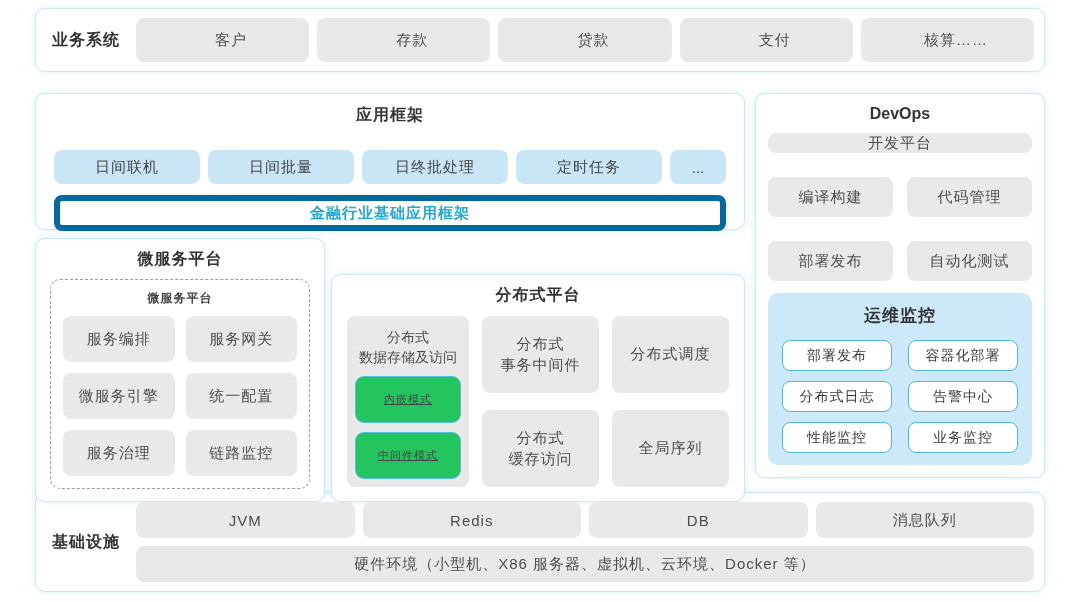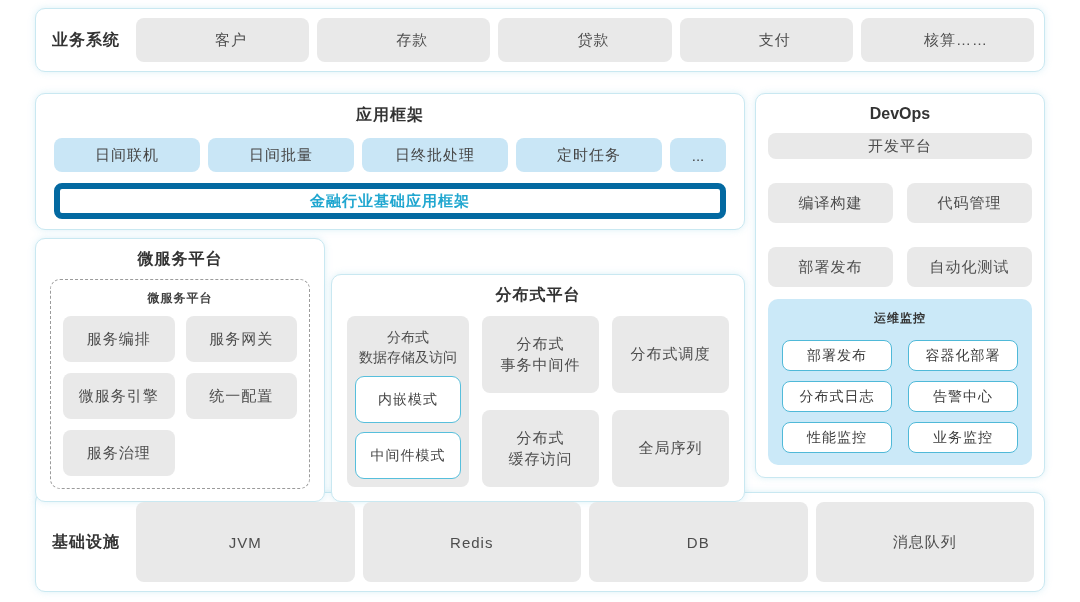--- a/index.html
+++ b/index.html
@@ -61,21 +61,21 @@
   }
   .row-business .boxes { flex: 1; display: flex; gap: 8px; height: 44px; }
   .row-business .gbox { flex: 1; padding-left: 17px; }
 
   
   .row-mid { display: flex; gap: 10px; height: 385px; margin-top: 21px; }
   .col-left { flex: 0 0 710px; display: flex; flex-direction: column; gap: 8px; }
 
   
   .sec-appfw { height: 137px; padding: 11px 18px 12px 18px; }
-  .sec-appfw .sec-title { margin-bottom: 12px; }
+  .sec-appfw .sec-title { margin-bottom: 24px; }
   .bluerow { display: flex; gap: 8px; height: 34px; }
   .bluerow .bbox { flex: 1; }
   .bluerow .bbox.dots { flex: 0 0 56px; letter-spacing: 0; }
   .base-frame {
     margin-top: 11px; height: 36px;
     background: #fff;
     border: 6px solid #0369a1;
     border-radius: 8px;
     display: flex; align-items: center; justify-content: center;
     color: #21a7d0; font-size: 15px; font-weight: 700;
@@ -109,44 +109,45 @@
   .dist-tall {
     grid-row: 1 / span 2;
     background: #e9e9e9;
     border-radius: 8px;
     padding: 12px 8px 8px 8px;
     display: flex; flex-direction: column; align-items: stretch;
     font-size: 14px; color: #4d4d4d;
   }
   .dist-tall .tall-label { text-align: center; white-space: pre-line; line-height: 1.4; margin-bottom: 9px; letter-spacing: 0; }
   .mode-box {
-    background: #ffffff;
+    background: #22c55e;
     border: 1px solid #57bfdc;
     border-radius: 9px;
     height: 47px;
     display: flex; align-items: center; justify-content: center;
-    font-size: 14px; color: #464646;
-    letter-spacing: 1px;
+    font-size: 11px; color: #464646;
+    letter-spacing: 1px;
+    text-decoration: underline;
   }
   .mode-box + .mode-box { margin-top: 9px; }
 
   
   .sec-devops { flex: 1; padding: 11px 12px 12px 12px; display: flex; flex-direction: column; }
   .sec-devops .sec-title { letter-spacing: 0; margin-bottom: 10px; }
   .dev-full { height: 40px; }
   .dev-row { display: flex; gap: 14px; margin-top: 24px; }
   .dev-row .gbox { flex: 1; height: 40px; }
   .ops-panel {
     margin-top: 12px; flex: 1;
     background: #cbe9f8;
     border-radius: 10px;
     padding: 8px 14px 12px 14px;
     display: flex; flex-direction: column;
   }
-  .ops-title { text-align: center; font-size: 12px; font-weight: 600; color: #333; margin: 3px 0 3px 0; letter-spacing: 1px; }
+  .ops-title { text-align: center; font-size: 17px; font-weight: 600; color: #333; margin: 3px 0 3px 0; letter-spacing: 1px; }
   .ops-row { display: flex; gap: 16px; margin-top: 10px; }
   .ops-box {
     flex: 1; height: 31px;
     background: #ffffff;
     border: 1px solid #4fb9d8;
     border-radius: 8px;
     display: flex; align-items: center; justify-content: center;
     font-size: 14px; color: #3d3d3d;
     letter-spacing: 1px;
   }
@@ -200,20 +201,21 @@
         <div class="sec sec-micro">
           <div class="sec-title">微服务平台</div>
           <div class="dashed-wrap">
             <div class="dashed-title">微服务平台</div>
             <div class="micro-grid">
               <div class="gbox">服务编排</div>
               <div class="gbox">服务网关</div>
               <div class="gbox">微服务引擎</div>
               <div class="gbox">统一配置</div>
               <div class="gbox">服务治理</div>
+              <div class="gbox">链路监控</div>
             </div>
           </div>
         </div>
 
         <div class="sec sec-dist">
           <div class="sec-title">分布式平台</div>
           <div class="dist-grid">
             <div class="dist-tall">
               <div class="tall-label">分布式
 数据存储及访问</div>
@@ -264,16 +266,19 @@
 
   <div class="sec row-infra">
     <div class="side-label">基础设施</div>
     <div class="infra-right">
       <div class="infra-row">
         <div class="gbox">JVM</div>
         <div class="gbox">Redis</div>
         <div class="gbox">DB</div>
         <div class="gbox">消息队列</div>
       </div>
+      <div class="infra-hw">
+        <div class="gbox">硬件环境（小型机、X86 服务器、虚拟机、云环境、Docker 等）</div>
+      </div>
     </div>
   </div>
 
 </div>
 
 </body></html>

